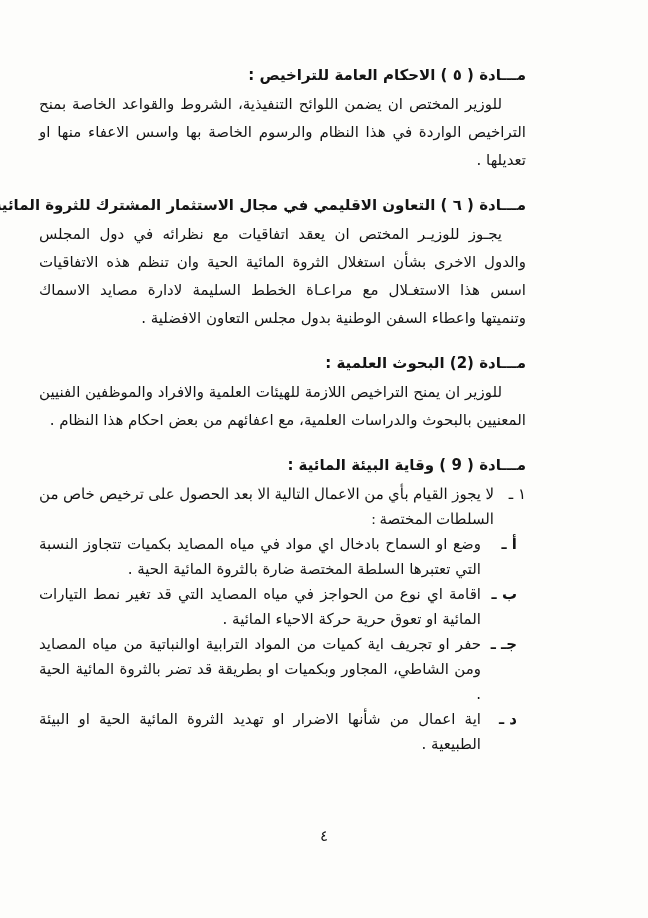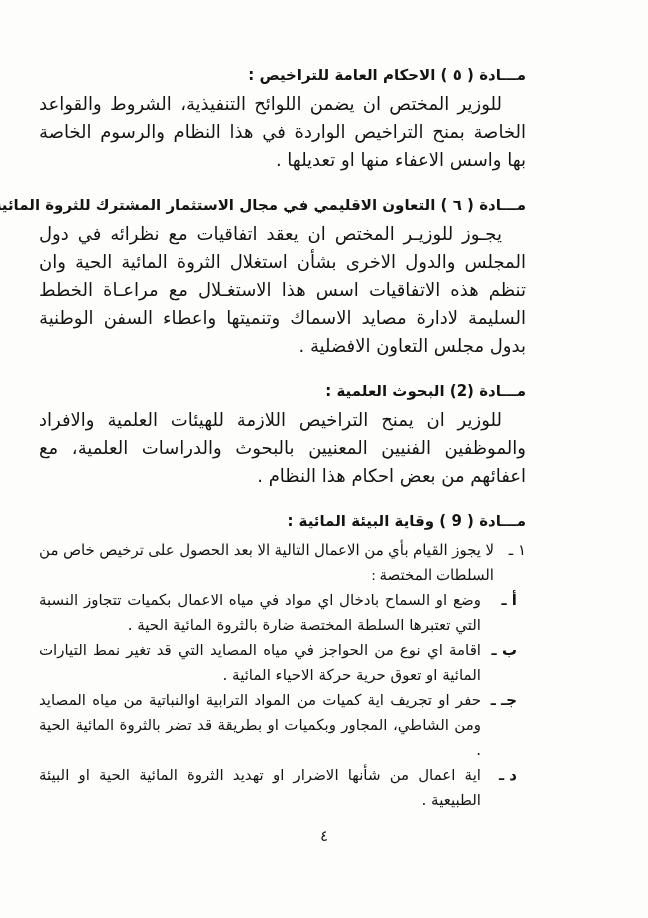--- a/index.html
+++ b/index.html
@@ -24,21 +24,21 @@
   .article { margin: 0 0 18px 0; }
   .article-heading {
     font-size: 15px;
     font-weight: bold;
     margin: 0;
     line-height: 26px;
     white-space: nowrap;
     letter-spacing: 0;
   }
   .article-body {
-    font-size: 18px;
+    font-size: 15px;
     margin: 2px 0 0 0;
     line-height: 28px;
     text-align: justify;
     text-indent: 24px;
   }
   .clause {
     display: flex;
     flex-direction: row;
     margin-top: 4px;
     font-size: 15px;
@@ -103,21 +103,21 @@
     <h2 class="article-heading">مـــادة ( 9 ) وقاية البيئة المائية :</h2>
 
     <div class="clause">
       <span class="clause-marker">١ ـ</span>
       <span class="clause-text">لا يجوز القيام بأي من الاعمال التالية الا بعد الحصول على ترخيص خاص من السلطات المختصة :</span>
     </div>
 
     <div class="subitems">
       <div class="subitem">
         <span class="subitem-marker">أ ـ</span>
-        <span class="subitem-text">وضع او السماح بادخال اي مواد في مياه الاعمال بكميات تتجاوز النسبة التي تعتبرها السلطة المختصة ضارة بالثروة المائية الحية .</span>
+        <span class="subitem-text">وضع او السماح بادخال اي مواد في مياه المصايد بكميات تتجاوز النسبة التي تعتبرها السلطة المختصة ضارة بالثروة المائية الحية .</span>
       </div>
       <div class="subitem">
         <span class="subitem-marker">ب ـ</span>
         <span class="subitem-text">اقامة اي نوع من الحواجز في مياه المصايد التي قد تغير نمط التيارات المائية او تعوق حرية حركة الاحياء المائية .</span>
       </div>
       <div class="subitem">
         <span class="subitem-marker">جـ ـ</span>
         <span class="subitem-text">حفر او تجريف اية كميات من المواد الترابية اوالنباتية من مياه المصايد ومن الشاطي، المجاور وبكميات او بطريقة قد تضر بالثروة المائية الحية .</span>
       </div>
       <div class="subitem">

